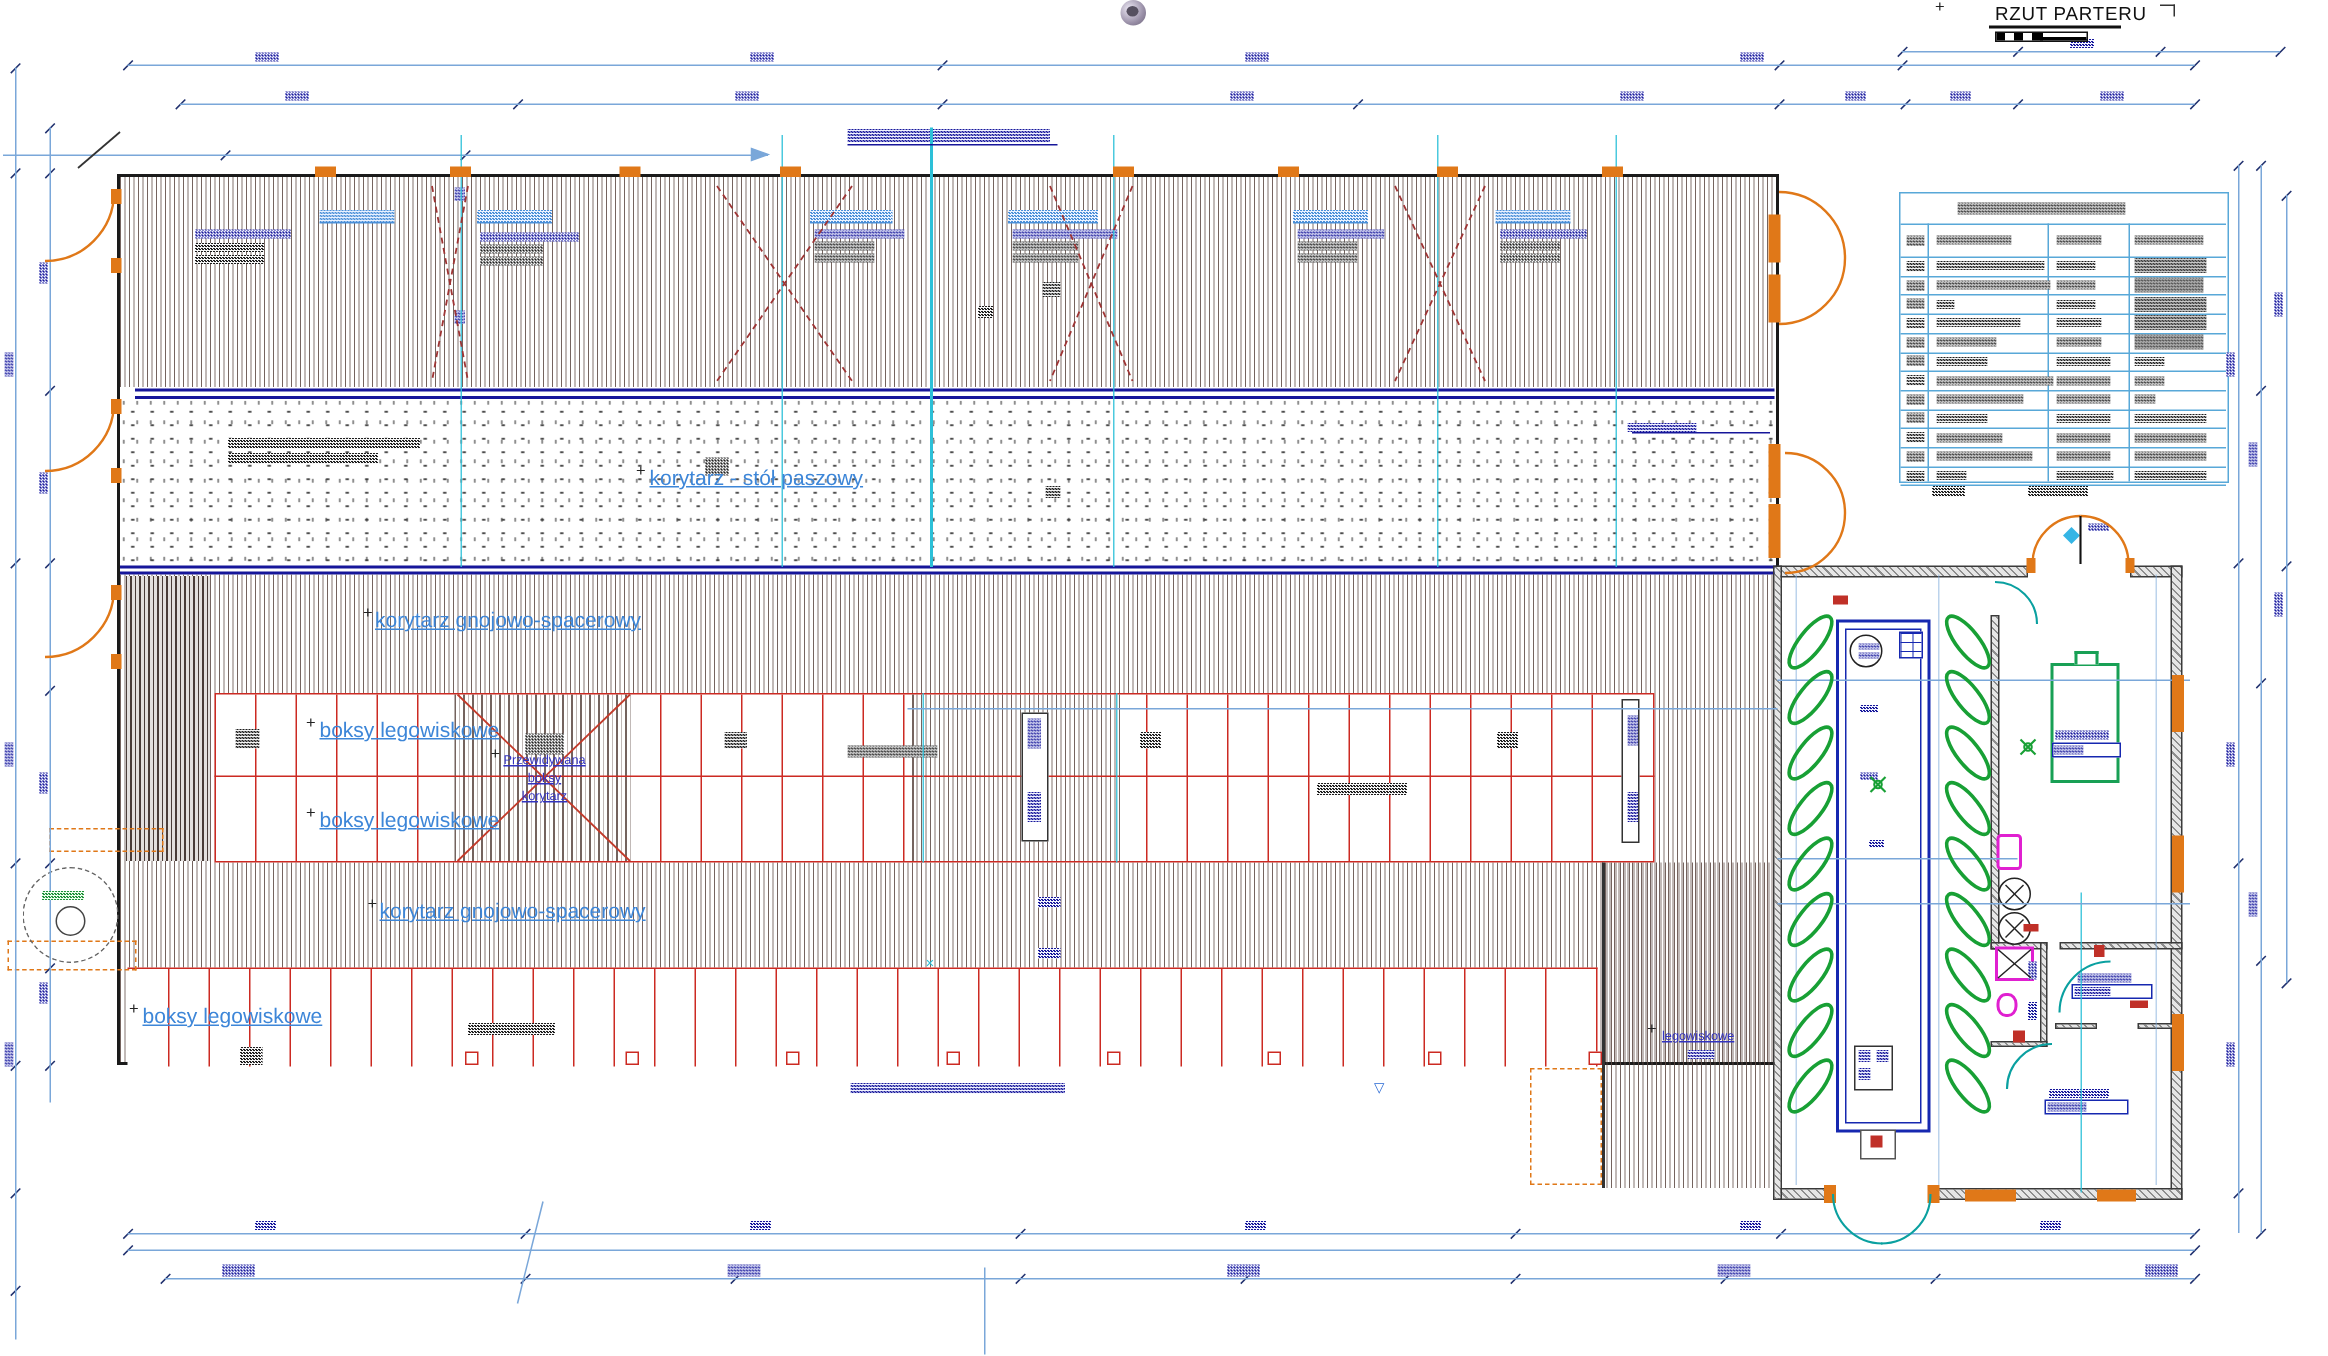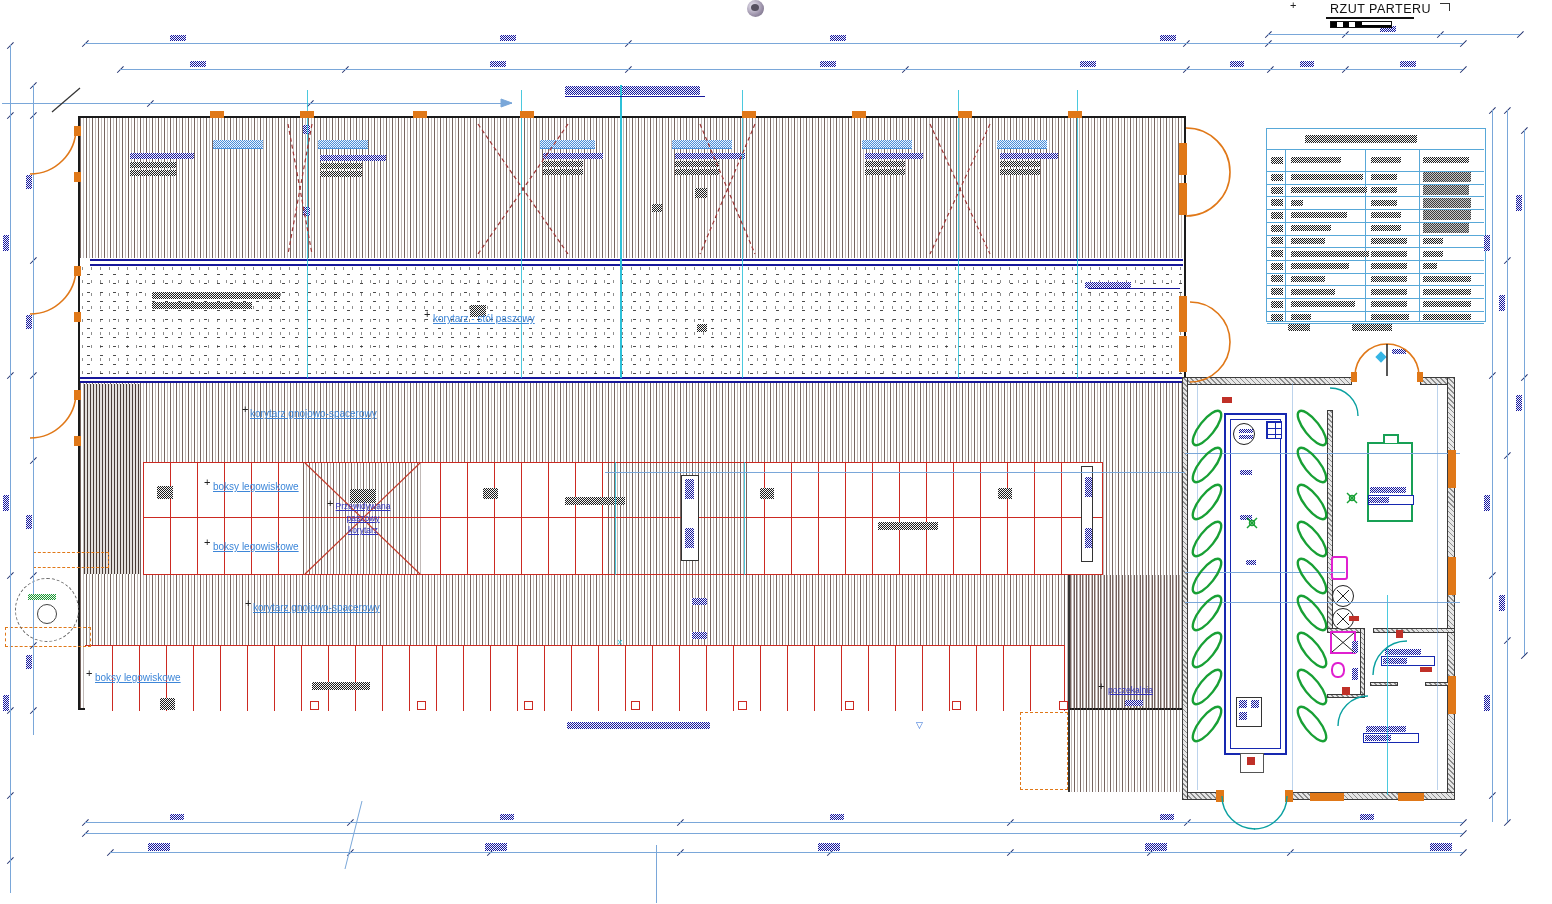--- a/index.html
+++ b/index.html
@@ -23,21 +23,21 @@
   .dithL{background:repeating-conic-gradient(#4a8fd8 0% 25%,#eaf2ff 0% 50%);background-size:2px 2px;border-bottom:1px solid #4a8fd8}
   .dithG{background:repeating-conic-gradient(#3c3c3c 0% 25%,#c8c8c8 0% 50%);background-size:2px 2px}
   .dithGr{background:repeating-conic-gradient(#1f8f3a 0% 25%,#eaffea 0% 50%);background-size:2px 2px}
   .bgnavy{background:#16169a}
   .bgred{background:#c03028}
   .bgor{background:#e07818}
   .bgdim{background:#7aa7d9}
   .bgcyan{background:#2cc0d8}
   .vred{position:absolute;width:1px;background:#cc2a22}
   .tick{position:absolute;width:9px;height:1.4px;background:#20306e;transform:rotate(-45deg)}
-  .lblA{position:absolute;color:#3d86d8;font-size:10px;line-height:9px;text-decoration:underline;white-space:nowrap;z-index:60}
+  .lblA{position:absolute;color:#3d86d8;font-size:14px;line-height:9px;text-decoration:underline;white-space:nowrap;z-index:60}
   .lblB{position:absolute;color:#3232c0;font-size:8.5px;line-height:9px;text-decoration:underline;white-space:nowrap;z-index:60}
   .plus{position:absolute;color:#222;font-size:11px;line-height:10px;z-index:60}
   .box{position:absolute;box-sizing:border-box;background:#fff}
   #ovl{position:absolute;left:0;top:0;z-index:40;pointer-events:none}
   #titletext{position:absolute;left:1330px;top:2px;font-size:12.5px;color:#101010;letter-spacing:.5px;z-index:70}
 </style>
 </head>
 <body>
 
 <div id="canvas">
@@ -272,24 +272,24 @@
   </svg>
 
   <div class="lblA" style="left:433px;top:314px">korytarz - stół paszowy</div>
   <div class="lblA" style="left:250px;top:409px">korytarz gnojowo-spacerowy</div>
   <div class="lblA" style="left:253px;top:603px">korytarz gnojowo-spacerowy</div>
   <div class="lblA" style="left:213px;top:482px">boksy legowiskowe</div>
   <div class="lblA" style="left:213px;top:542px">boksy legowiskowe</div>
   <div class="lblA" style="left:95px;top:673px">boksy legowiskowe</div>
   <div class="lblB" style="left:334px;top:502px;width:58px;text-align:center">
     <div>Przewidywana</div>
-    <div style="margin-top:3px">paszowy</div>
+    <div style="margin-top:3px">boksy</div>
     <div style="margin-top:3px">korytarz</div>
   </div>
-  <div class="lblB" style="left:1108px;top:686px">poczekalnia</div>
+  <div class="lblB" style="left:1108px;top:686px">legowiskowe</div>
 
   <div class="plus" style="left:204px;top:477px">+</div>
   <div class="plus" style="left:204px;top:537px">+</div>
   <div class="plus" style="left:86px;top:668px">+</div>
   <div class="plus" style="left:242px;top:404px">+</div>
   <div class="plus" style="left:245px;top:598px">+</div>
   <div class="plus" style="left:424px;top:309px">+</div>
   <div class="plus" style="left:327px;top:498px">+</div>
   <div class="plus" style="left:1098px;top:681px">+</div>
   <div class="abs" style="left:617px;top:637px;color:#2cc0d8;font-size:10px;z-index:60">×</div>

